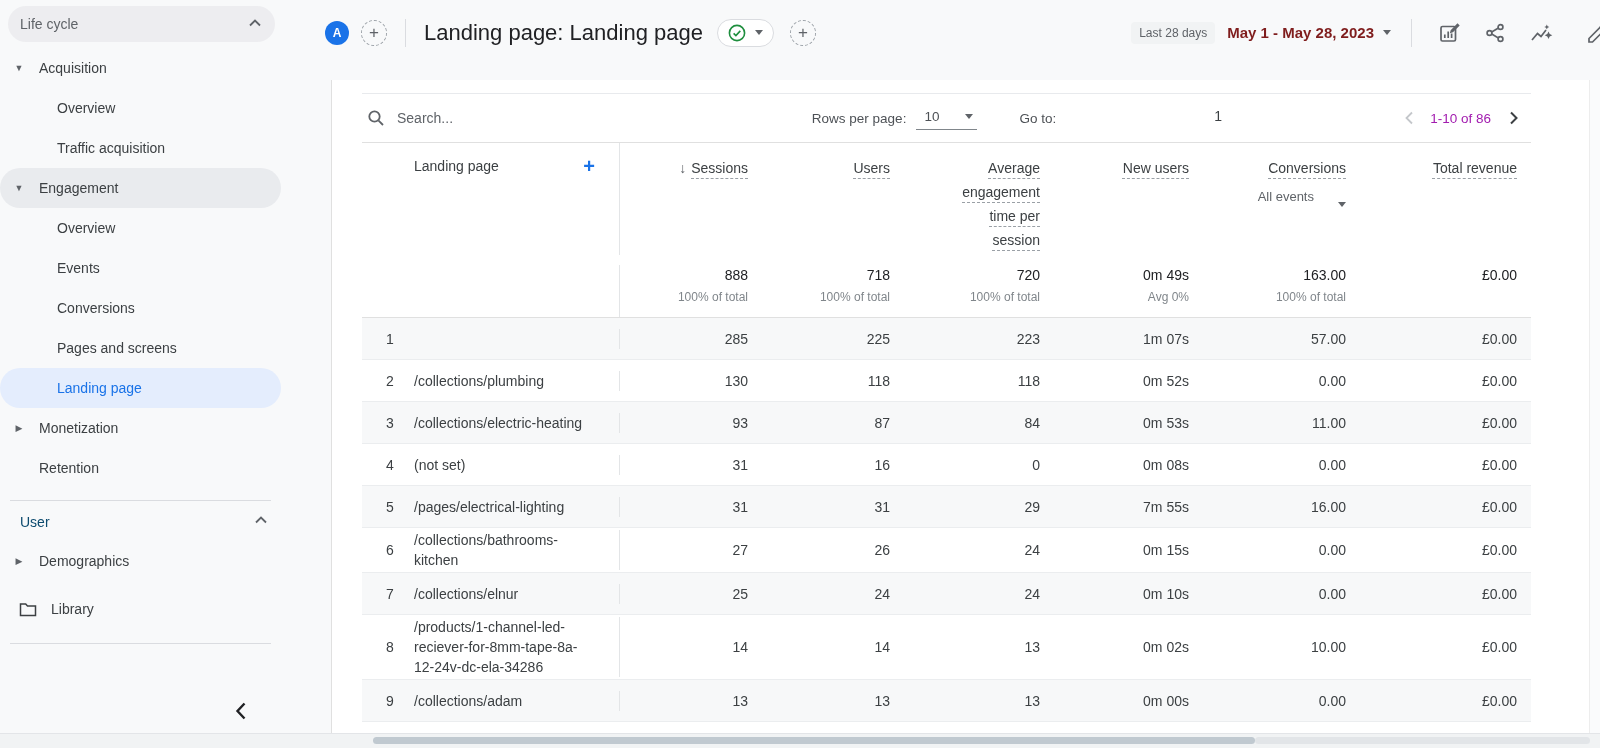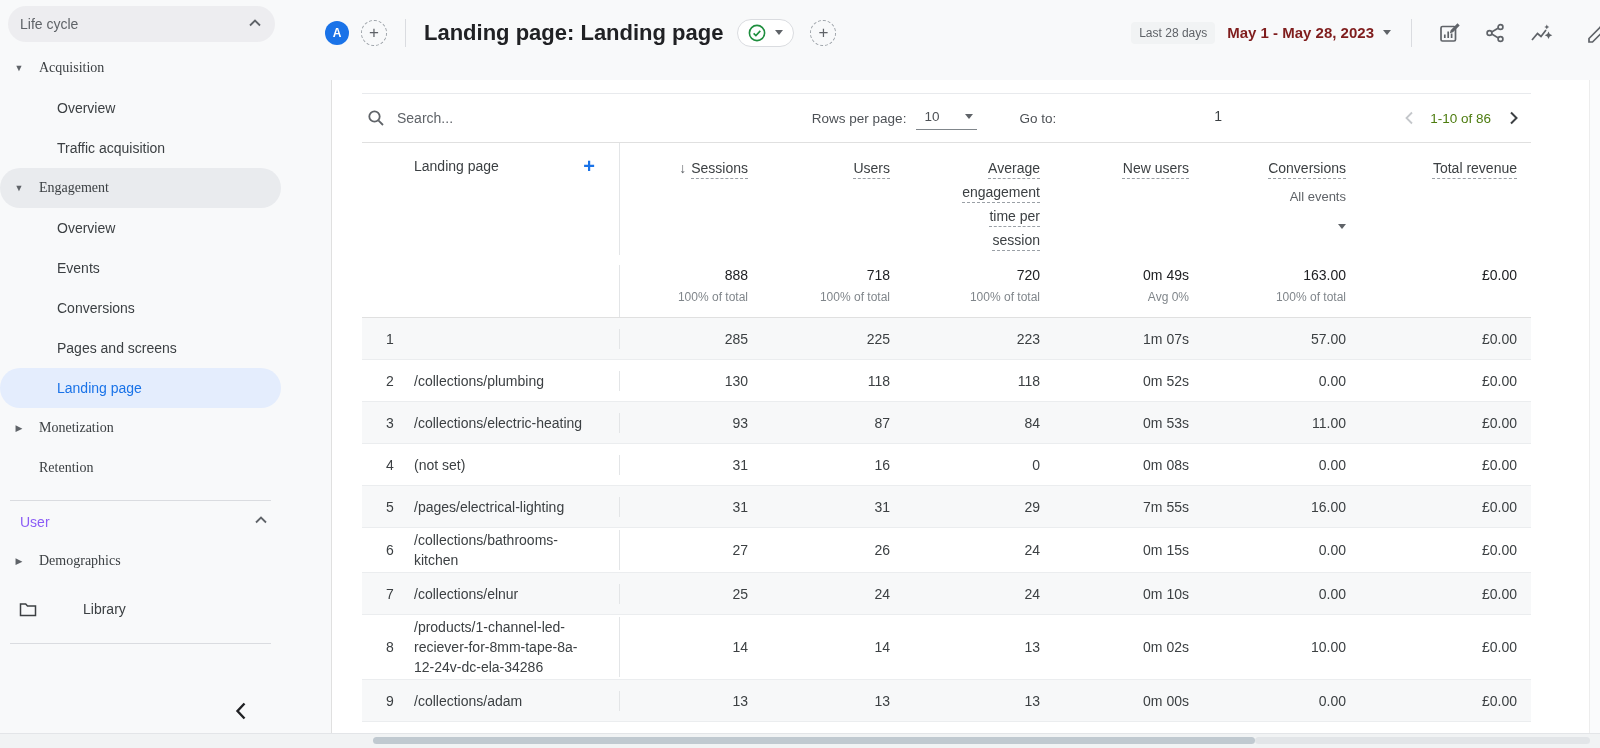--- a/index.html
+++ b/index.html
@@ -5,46 +5,46 @@
   * { margin:0; padding:0; box-sizing:border-box; }
   html,body { width:1600px; height:748px; overflow:hidden; background:#f8f9fa;
     font-family:"Liberation Sans", sans-serif; color:#3c4043; }
 
   
   .sidebar { position:absolute; left:0; top:16px; width:305px; height:733px; background:#f8f9fa; }
   .side-list { position:absolute; top:32px; left:0; right:24px; }
   .srow { position:relative; height:40px; display:flex; align-items:center; font-size:14px;
     color:#3c4043; cursor:pointer; border-radius:20px; }
   .srow .tri { position:absolute; left:12px; width:14px; font-size:9px; color:#5f6368; text-align:center; }
-  .srow .lab1 { margin-left:39px;font-family:Liberation Serif, serif; }
+  .srow .lab1 { margin-left:39px; }
   .srow .lab2 { margin-left:57px; }
   .srow.sel-gray { background:#e9ebee; }
   .srow.sel-blue { background:#e4edfd; }
   .srow.sel-blue .lab2 { color:#1a73e8; }
   .pill-head { position:absolute; top:-10px; left:8px; right:30px; height:36px; background:#ededf0;
     border-radius:18px; display:flex; align-items:center; font-size:14px; color:#5f6368; }
   .pill-head span.t { margin-left:12px; }
   .chev-up { position:absolute; right:14px; top:13px; }
   .sec-div { border-top:1px solid #dadce0; margin:12px 10px 0 10px; }
   .sec-head { position:relative; height:38px; display:flex; align-items:center; font-size:14px;
-    color:#8b5cf6; margin-top:2px; }
+    color:#0c4a6e; margin-top:2px; }
   .sec-head span.t { margin-left:20px; }
-  .lib-row { position:relative; height:44px; display:flex; align-items:center; font-size:14px; margin-top:6px; cursor:pointer;gap:32px; }
+  .lib-row { position:relative; height:44px; display:flex; align-items:center; font-size:14px; margin-top:6px; cursor:pointer; }
   .lib-row svg { margin-left:19px; }
   .lib-row span.t { margin-left:14px; }
   .collapse-btn { position:absolute; right:58px; top:686px; cursor:pointer; }
 
   
   .topbar { position:absolute; left:305px; top:0; right:0; height:65px; display:flex; align-items:center; }
   .avatar { width:24px; height:24px; border-radius:50%; background:#1a73e8; color:#fff; font-size:12px;
     font-weight:bold; display:flex; align-items:center; justify-content:center; margin-left:20px; flex:none; }
   .plus-dash { width:26px; height:26px; border:1px dashed #9aa0a6; border-radius:50%; color:#5f6368;
     font-size:17px; line-height:23px; text-align:center; margin-left:12px; flex:none; cursor:pointer; }
   .vdiv { width:1px; height:28px; background:#dadce0; margin:0 18px; flex:none; }
-  .rpt-title { font-size:22px; color:#202124; white-space:nowrap;font-weight:bold; }
+  .rpt-title { font-size:22px; color:#202124; white-space:nowrap; }
   .ok-pill { display:inline-flex; align-items:center; gap:9px; border:1px solid #dadce0; border-radius:16px;
     background:#fff; height:28px; padding:0 10px; margin-left:14px; cursor:pointer; flex:none; }
   .caret { width:0; height:0; border-left:4px solid transparent; border-right:4px solid transparent;
     border-top:5px solid #5f6368; display:inline-block; }
   .tb-right { margin-left:auto; display:flex; align-items:center; }
   .chip { font-size:12px; color:#5f6368; background:#f1f3f4; border-radius:4px; padding:4px 8px; white-space:nowrap; }
   .date-txt { font-size:15px; font-weight:bold; color:#7f1d1d; margin-left:12px; white-space:nowrap; cursor:pointer; }
   .date-caret { margin-left:9px; }
   .tb-icon { margin-left:24px; cursor:pointer; flex:none; }
   .pencil-cut { margin-left:32px; margin-right:-10px; flex:none; }
@@ -61,40 +61,40 @@
     font-family:"Liberation Sans", sans-serif; background:transparent; }
   .search-row input::placeholder { color:#5f6368; }
   .pag { margin-left:auto; display:flex; align-items:center; font-size:13.5px; color:#4d5156; }
   .rpp-sel { display:inline-flex; align-items:center; gap:26px; border-bottom:1px solid #80868b;
     padding:2px 4px 5px 8px; margin-left:10px; cursor:pointer; }
   .goto-lab { margin-left:42px; }
   .goto-in { width:44px; border:none; outline:none; border-bottom:1px solid #80868b; text-align:center;
     font-size:13.5px; color:#3c4043; margin-left:10px; padding-bottom:4px; background:transparent;
     font-family:"Liberation Sans", sans-serif; }
   .pg-prev { margin-left:36px; cursor:default; }
-  .pg-range { margin:0 18px 0 16px; color:#4d7c0f; white-space:nowrap; }
+  .pg-range { margin:0 18px 0 16px; color:#a21caf; white-space:nowrap; }
   .pg-next { margin-right:12px; cursor:pointer; }
 
   
   .grid-row { display:grid; grid-template-columns:52px 206px 128px 142px 150px 149px 157px 171px; padding-right:14px; }
   .cell { font-size:14px; color:#3c4043; line-height:20px; }
   .c-num { padding-left:24px; }
   .c-dim { border-right:1px solid #e3e5e7; padding-right:24px; }
   .dim-text { display:inline-block; max-width:176px; word-break:break-word; }
   .c-val { text-align:right; }
 
   .thead { min-height:112px; }
   .thead .cell { padding-top:13px; font-size:14px; }
   .thead .c-dim { display:flex; justify-content:space-between; align-items:flex-start; }
   .u { text-decoration-line:underline; text-decoration-style:dashed; text-decoration-color:#9aa0a6;
     text-decoration-thickness:1px; text-underline-offset:5px; line-height:24px; }
   .sort-arrow { color:#5f6368; margin-right:5px; }
   .add-col { color:#1a73e8; font-size:20px; line-height:20px; cursor:pointer; font-weight:bold; }
   .avg-span { display:inline-block; max-width:100px; text-align:right; }
-  .sub-filter { font-size:13px; color:#5f6368; margin-top:7px; display:inline-flex; align-items:flex-end; gap:17px; cursor:pointer;flex-direction:column; }
+  .sub-filter { font-size:13px; color:#5f6368; margin-top:7px; display:inline-flex; align-items:flex-end; gap:24px; cursor:pointer; }
 
   .totals { min-height:63px; border-bottom:1px solid #e0e0e0; padding-top:10px; }
   .totals .tv { font-size:14px; color:#202124; }
   .totals .ts { font-size:12px; color:#80868b; margin-top:4px; line-height:16px; }
 
   .trow { border-bottom:1px solid #ebedef; align-items:center; min-height:42px; padding-top:2px; padding-bottom:2px; }
   .trow.stripe { background:#f7f8f9; }
 
   
   .bottom-strip { position:absolute; left:0; right:0; top:733px; height:15px; background:#f1f3f4; border-top:1px solid #e3e5e8; }

